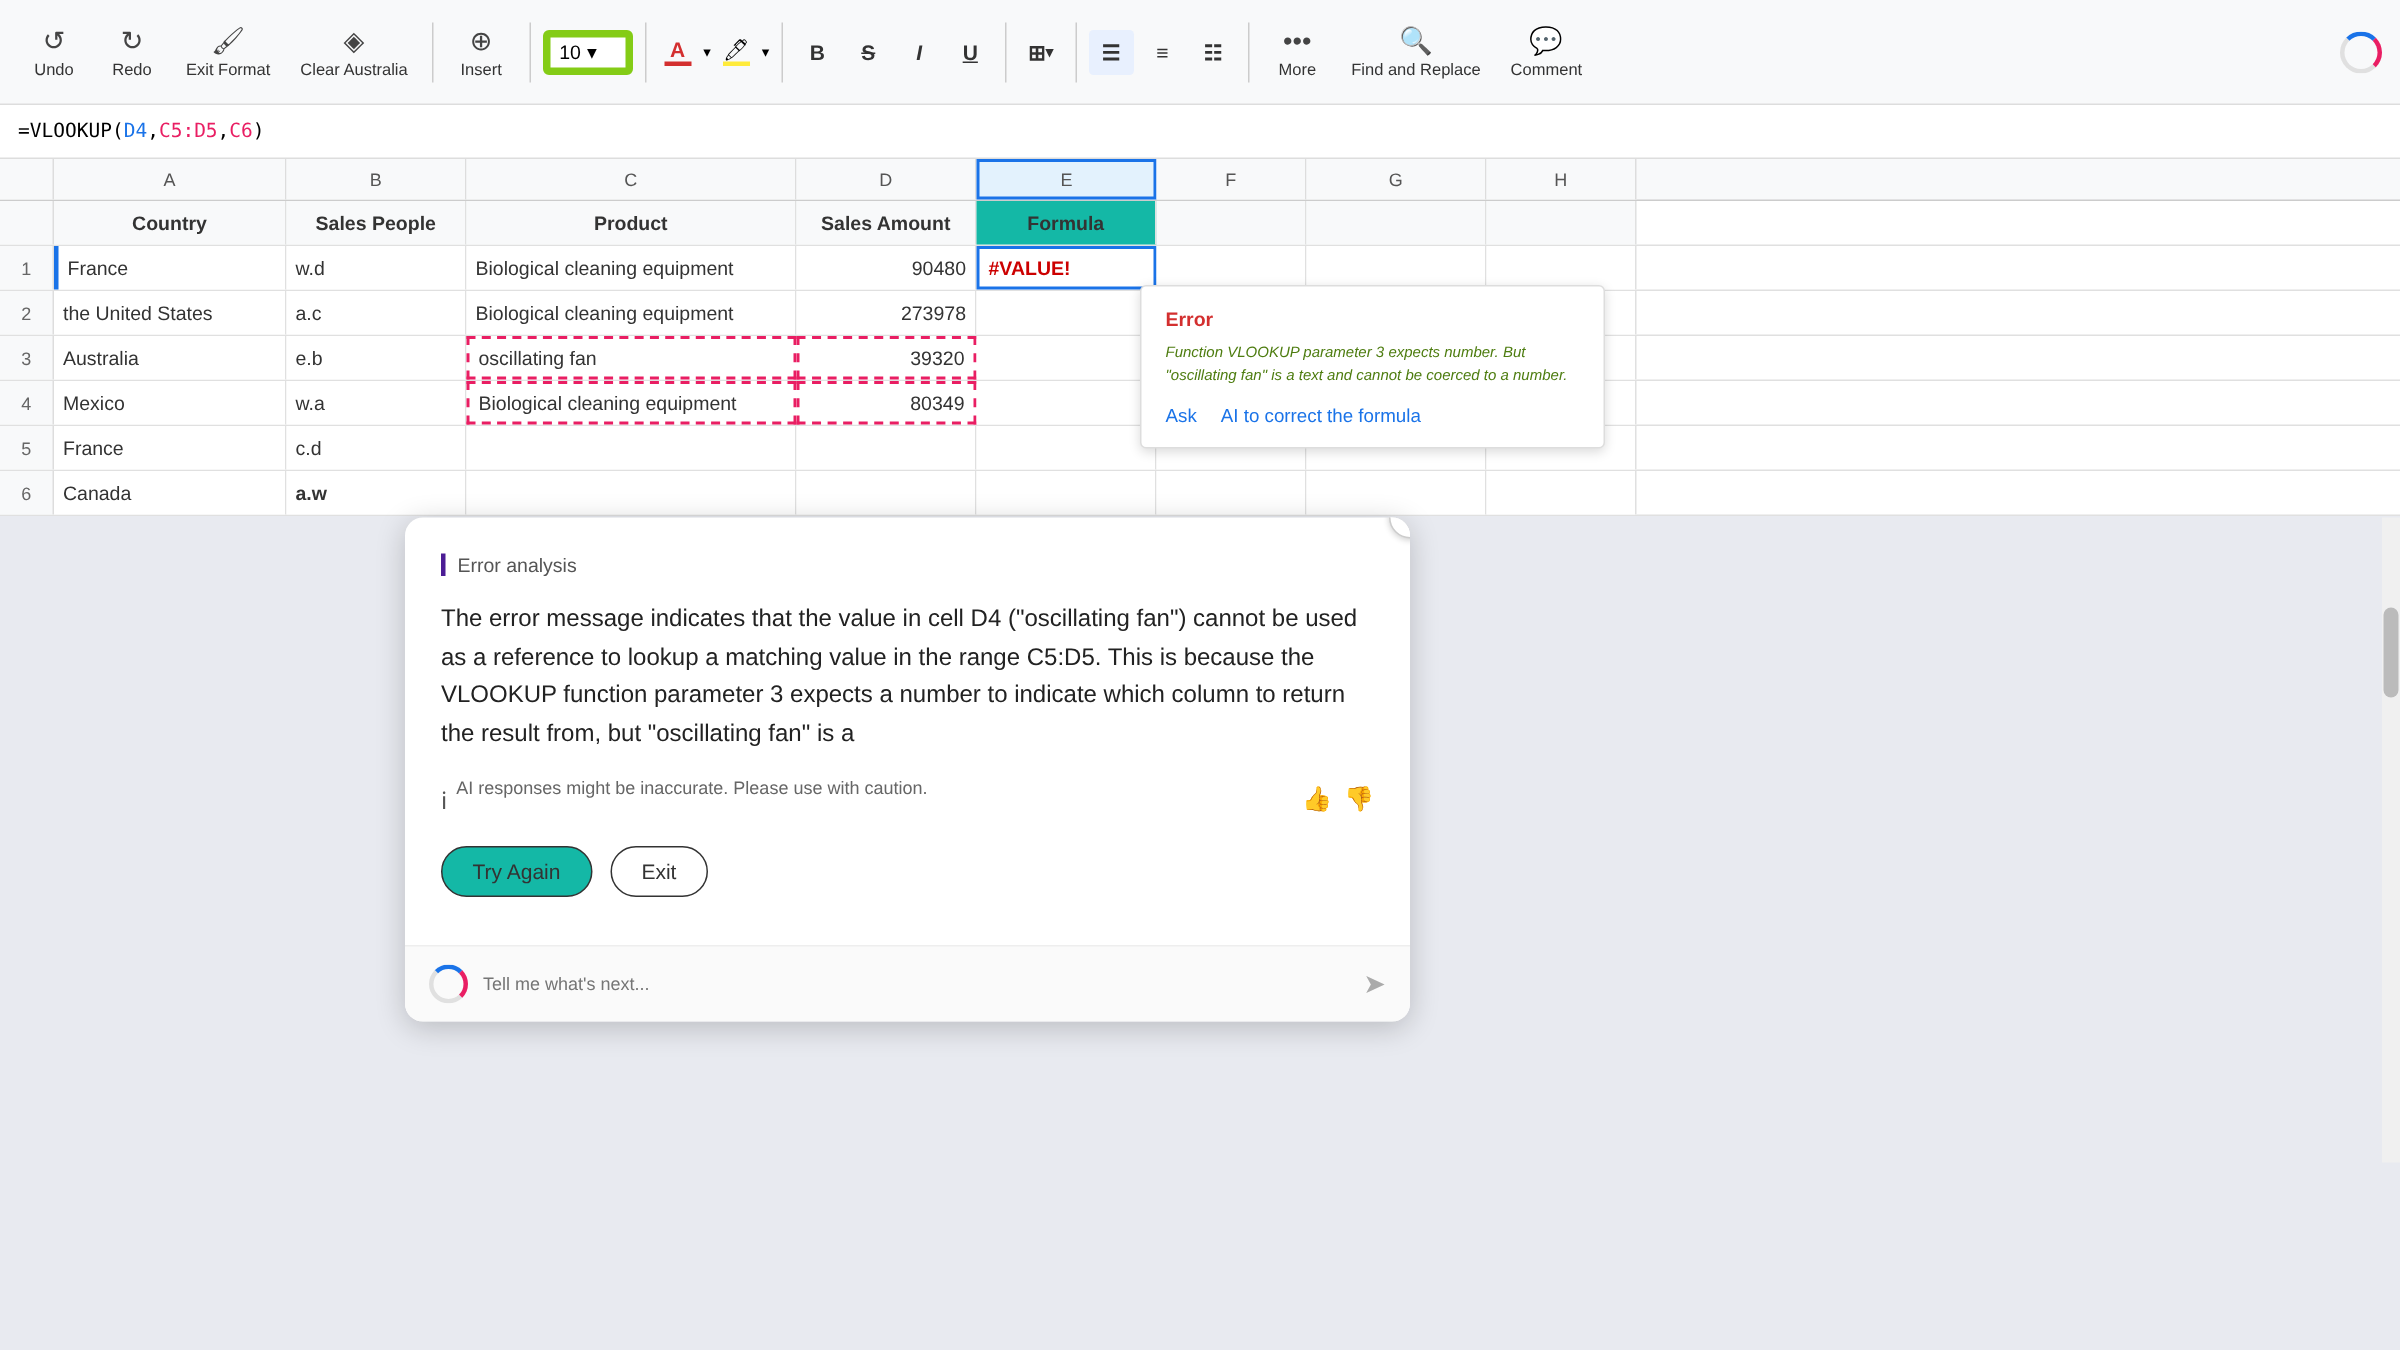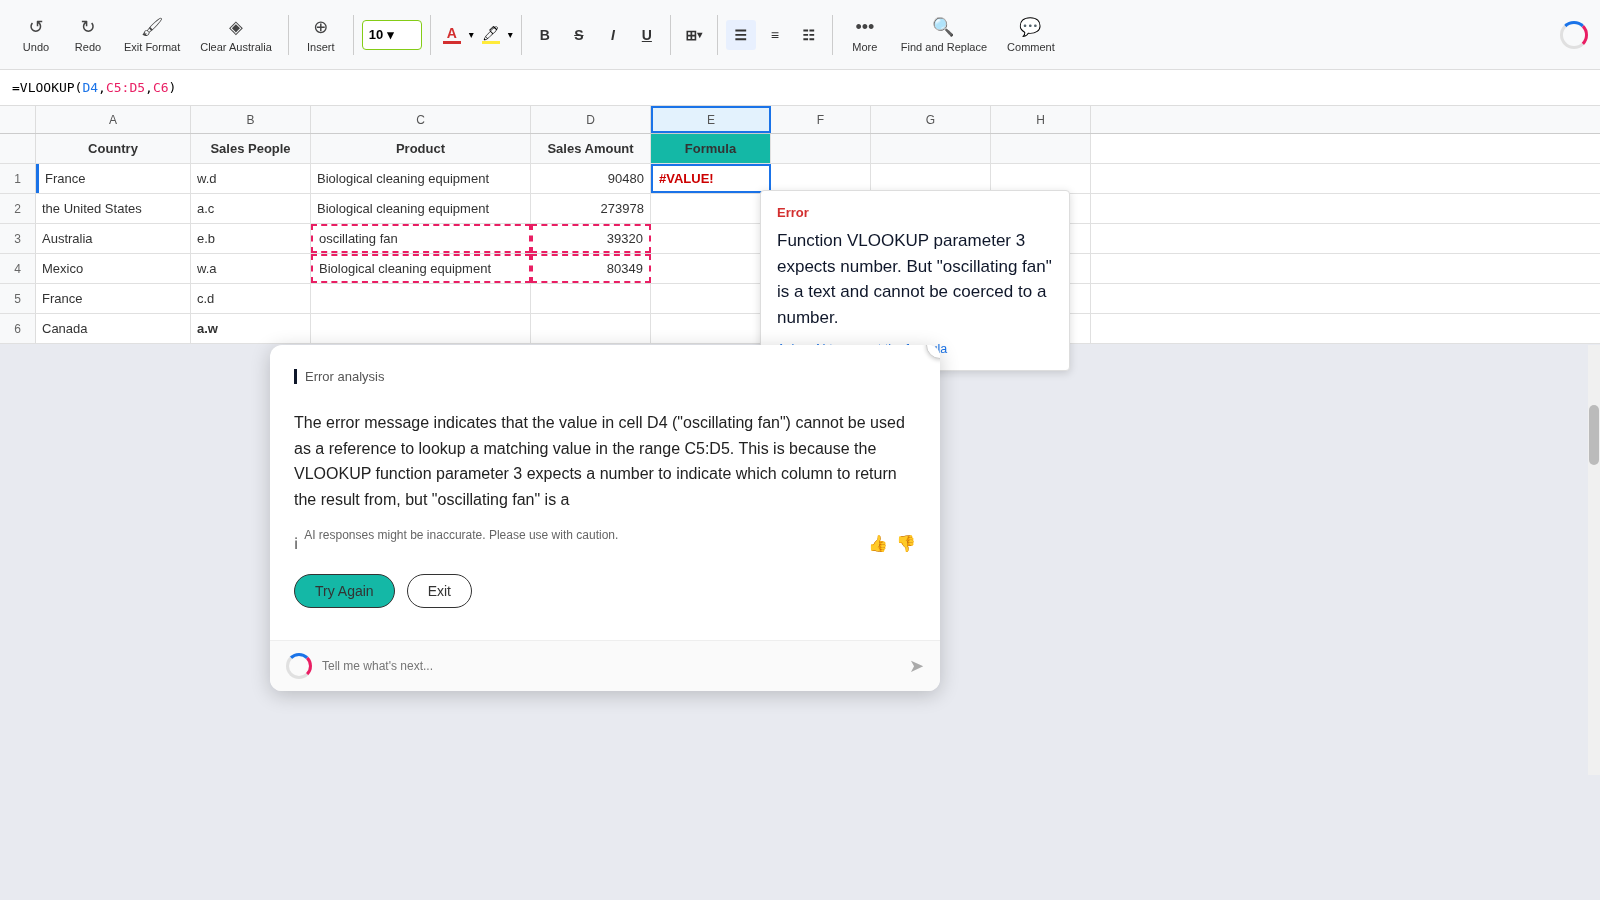--- a/index.html
+++ b/index.html
@@ -36,29 +36,28 @@
       border: none;
       font-size: 11px;
       color: #333;
     }
     .toolbar-icon { font-size: 18px; color: #444; }
     .toolbar-separator { width: 1px; background: #ccc; height: 40px; margin: 0 4px; }
 
     .font-size-box {
       display: flex;
       align-items: center;
-      border: 1px solid #84cc16;
+      border: 5px solid #84cc16;
       border-radius: 4px;
       padding: 2px 6px;
       font-size: 13px;
       background: white;
       height: 30px;
       min-width: 60px;
       gap: 4px;
-      font-weight: bold;
     }
 
     .format-btn {
       width: 30px;
       height: 30px;
       display: flex;
       align-items: center;
       justify-content: center;
       border-radius: 3px;
       cursor: pointer;
@@ -159,24 +158,25 @@
       box-shadow: 0 2px 8px rgba(0,0,0,0.15);
       font-size: 13px;
     }
     .error-title {
       color: #d32f2f;
       font-weight: bold;
       margin-bottom: 8px;
       font-size: 13px;
     }
     .error-desc {
-      color: #0f172a;
-      font-size: 17px;
+      color: #4d7c0f;
+      font-size: 10px;
       line-height: 1.5;
       margin-bottom: 12px;
+      font-style: italic;
     }
     .error-links {
       display: flex;
       gap: 16px;
     }
     .error-link {
       color: #1a73e8;
       font-size: 12.5px;
       cursor: pointer;
       text-decoration: none;
@@ -211,23 +211,23 @@
       color: #555;
       box-shadow: 0 1px 4px rgba(0,0,0,0.2);
       z-index: 101;
     }
     .ai-dialog-content {
       padding: 24px 24px 16px 24px;
     }
     .ai-section-label {
       color: #555;
       font-size: 13px;
-      border-left: 3px solid #0f172a;
+      border-left: 3px solid #4c1d95;
       padding-left: 8px;
-      margin-bottom: 26px;
+      margin-bottom: 16px;
     }
     .ai-text {
       font-size: 16px;
       line-height: 1.6;
       color: #222;
       margin-bottom: 16px;
     }
     .ai-disclaimer {
       display: flex;
       align-items: center;

